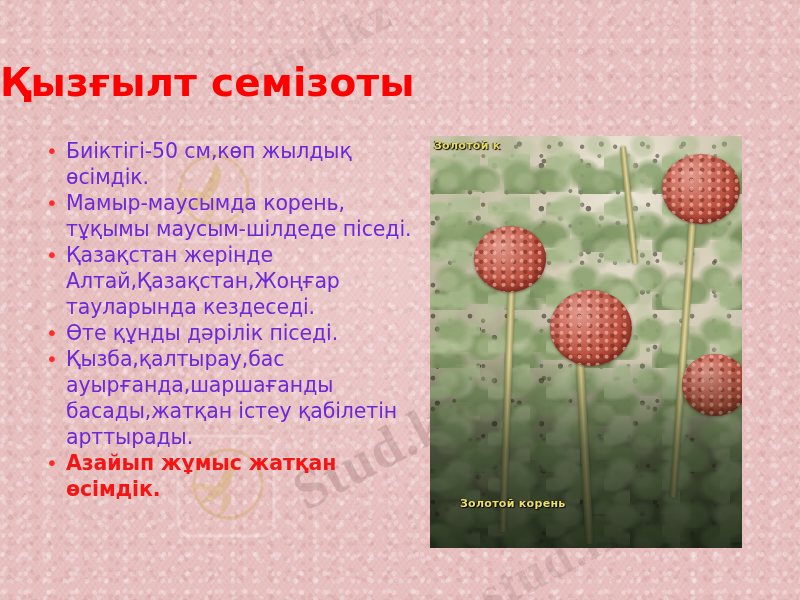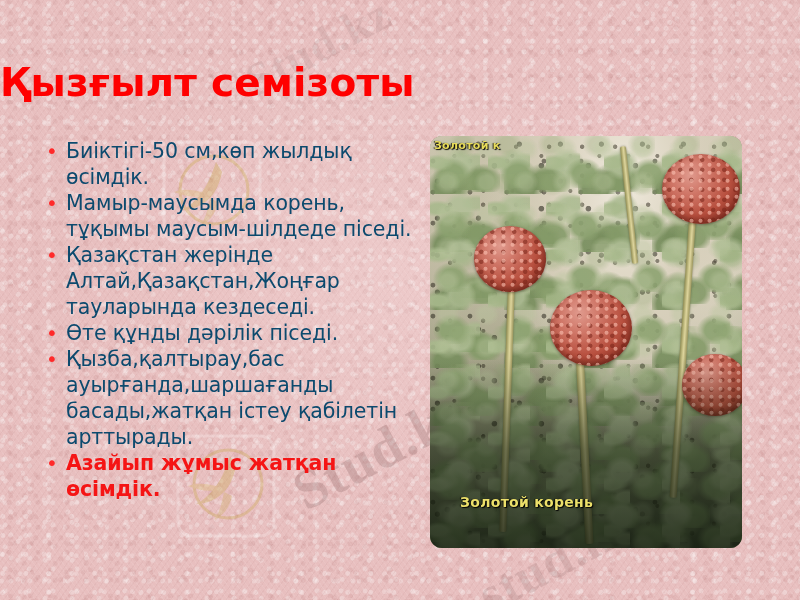--- a/index.html
+++ b/index.html
@@ -111,40 +111,39 @@
     width: 28px;
     color: #ff2a2a;
     font-size: 20px;
     line-height: 26px;
     text-align: left;
     padding-left: 8px;
     box-sizing: border-box;
   }
   .bullet .txt {
     flex: 1 1 auto;
-    color: #0c4a6e;
+    color: #6d28d9;
     font-size: 20.5px;
     line-height: 26px;
     letter-spacing: -0.1px;
   }
   .bullet.strong .txt {
     font-weight: bold;
     color: #f51515;
   }
 
   
   #photo {
     position: absolute;
     left: 430px;
     top: 136px;
     width: 312px;
     height: 412px;
     overflow: hidden;
     background: #7d7a62;
-    border-radius: 12px;
   }
   .ph-layer { position: absolute; inset: 0; }
 
   
   .ph-ground {
     background:
       radial-gradient(ellipse at 62% 12%, #efe9dc 0%, #d8d0bc 26%, rgba(200,192,170,0) 52%),
       radial-gradient(ellipse at 88% 34%, #ddd6c3 0%, rgba(200,192,170,0) 48%),
       radial-gradient(ellipse at 20% 8%,  #c9c2ab 0%, rgba(180,172,150,0) 40%),
       linear-gradient(172deg, #cfc8b2 0%, #b9b49c 30%, #9a9a7e 58%, #6e7358 80%, #4c5440 100%);
@@ -214,21 +213,21 @@
   .ph-cap {
     position: absolute;
     font-size: 11px;
     font-weight: bold;
     color: #e8dc5a;
     text-shadow: 1px 1px 1px rgba(0,0,0,.95), -1px 0 1px rgba(0,0,0,.8);
     letter-spacing: .3px;
     white-space: nowrap;
   }
   #cap-top  { left: 4px; top: 3px; }
-  #cap-bot  { left: 30px; bottom: 38px; font-size: 14px; color: #ece06a; margin-top: 44px; }
+  #cap-bot  { left: 30px; bottom: 38px; font-size: 11px; color: #ece06a; margin-top: 44px; }
 
   
   #cap-top-wrap {
     position: absolute;
     left: 0; top: 0;
     width: 124px; height: 20px;
     overflow: hidden;
   }
 </style>
 </head>

